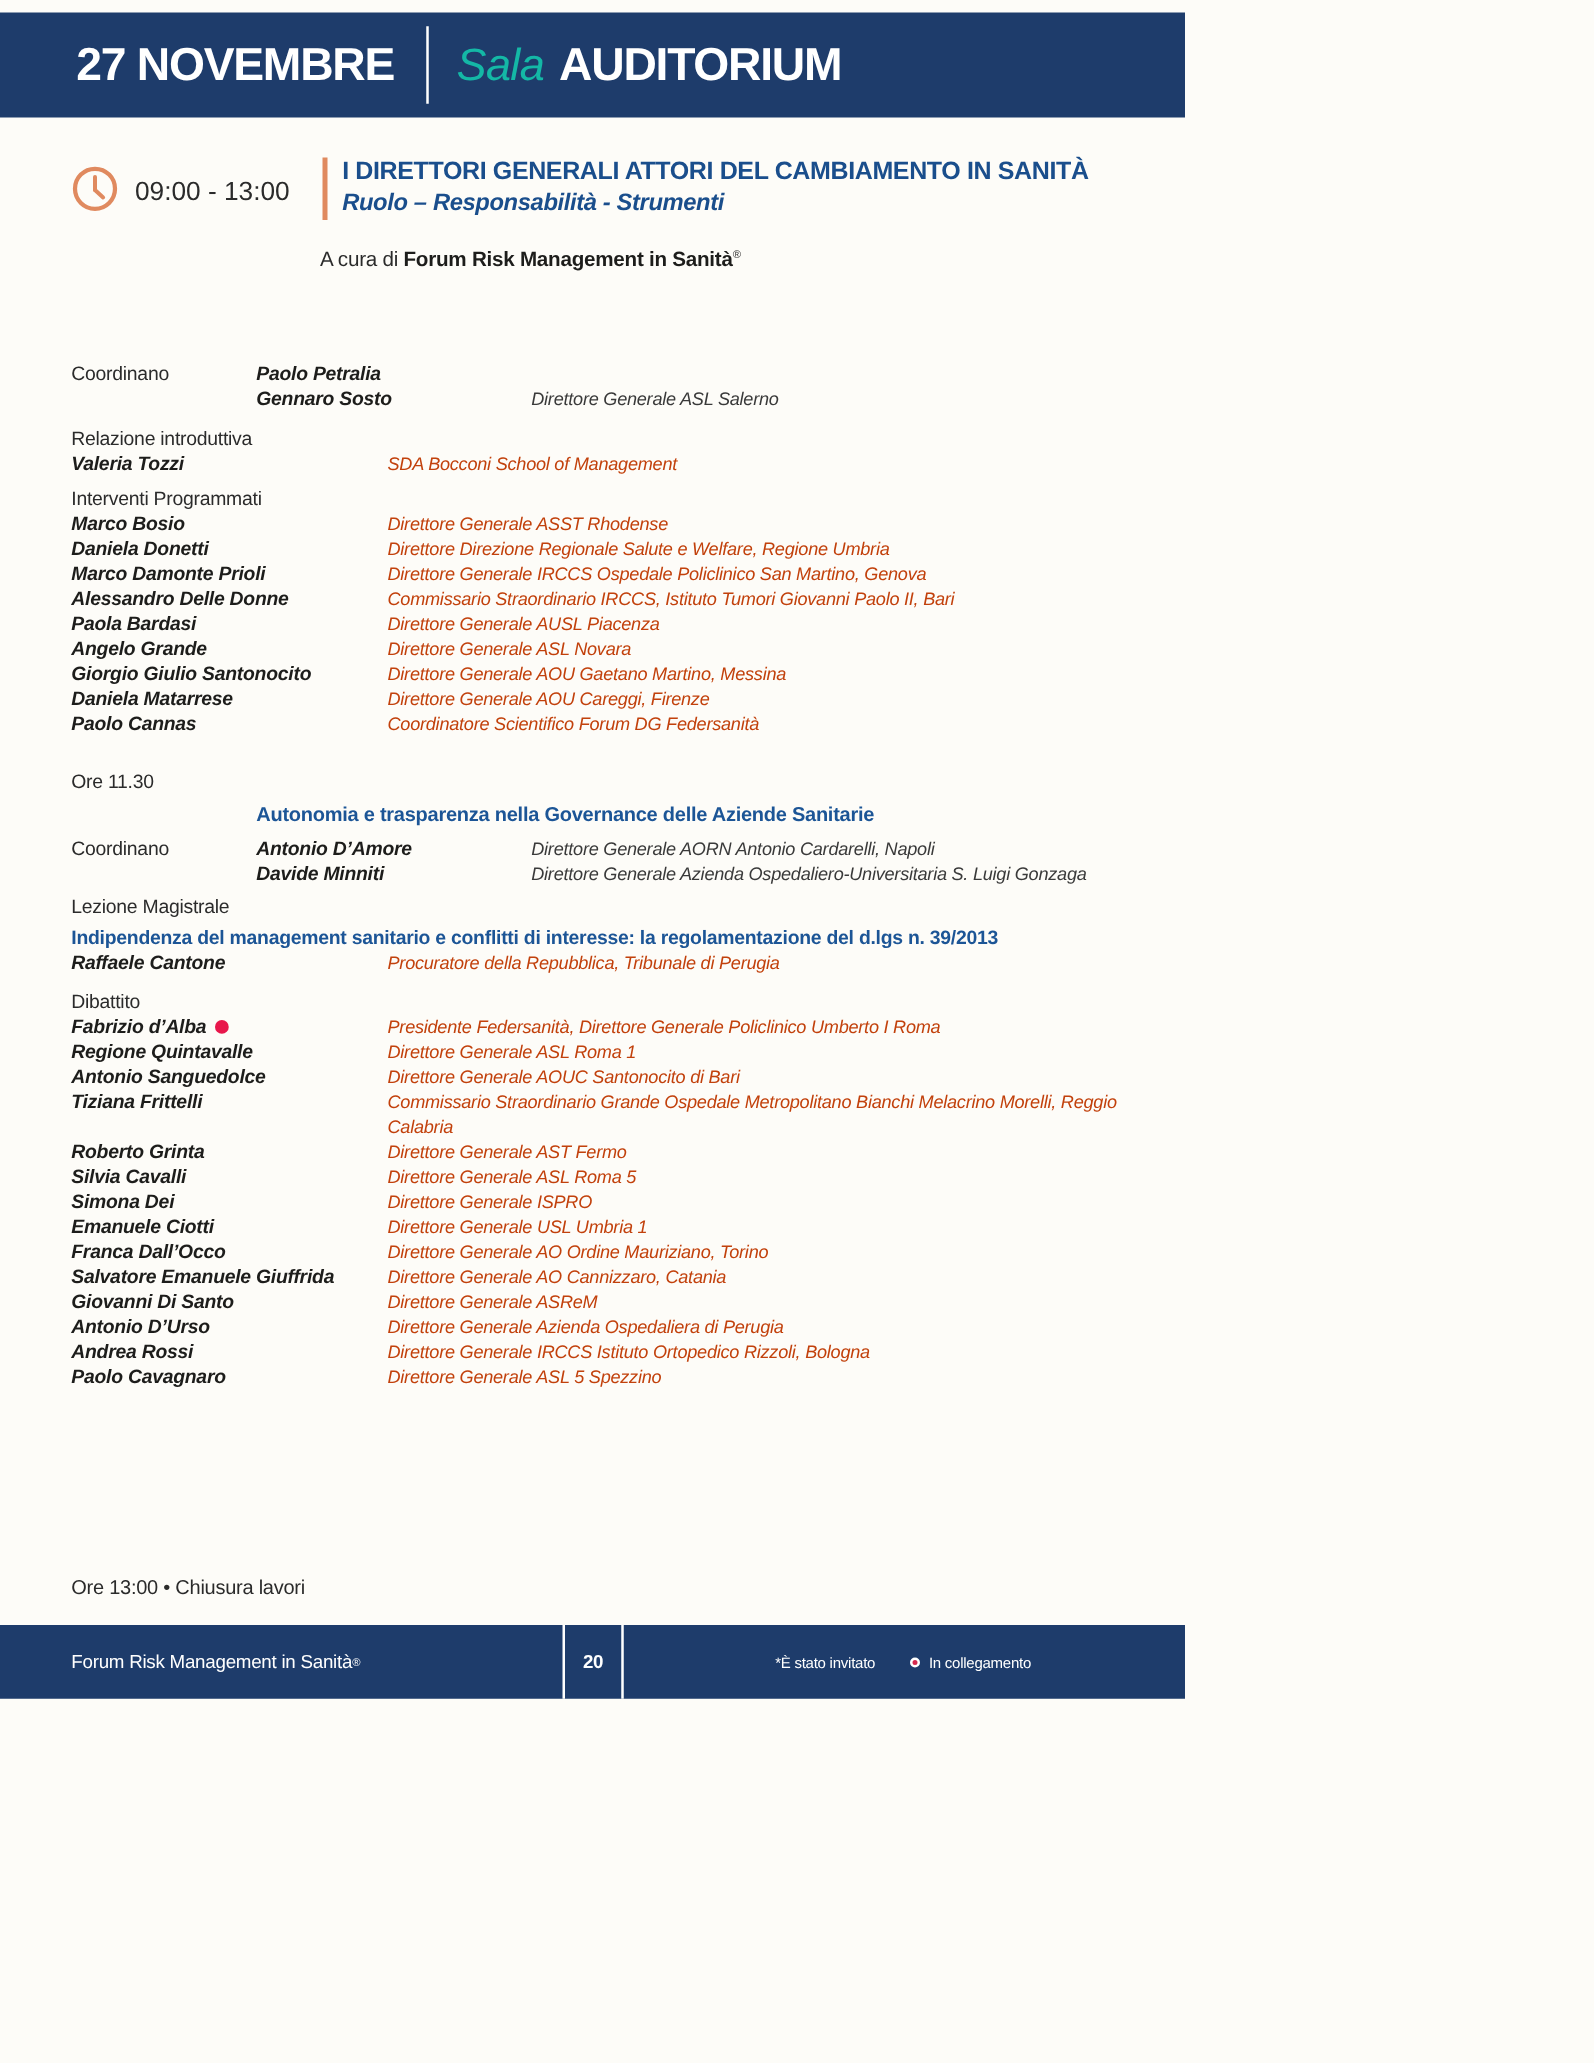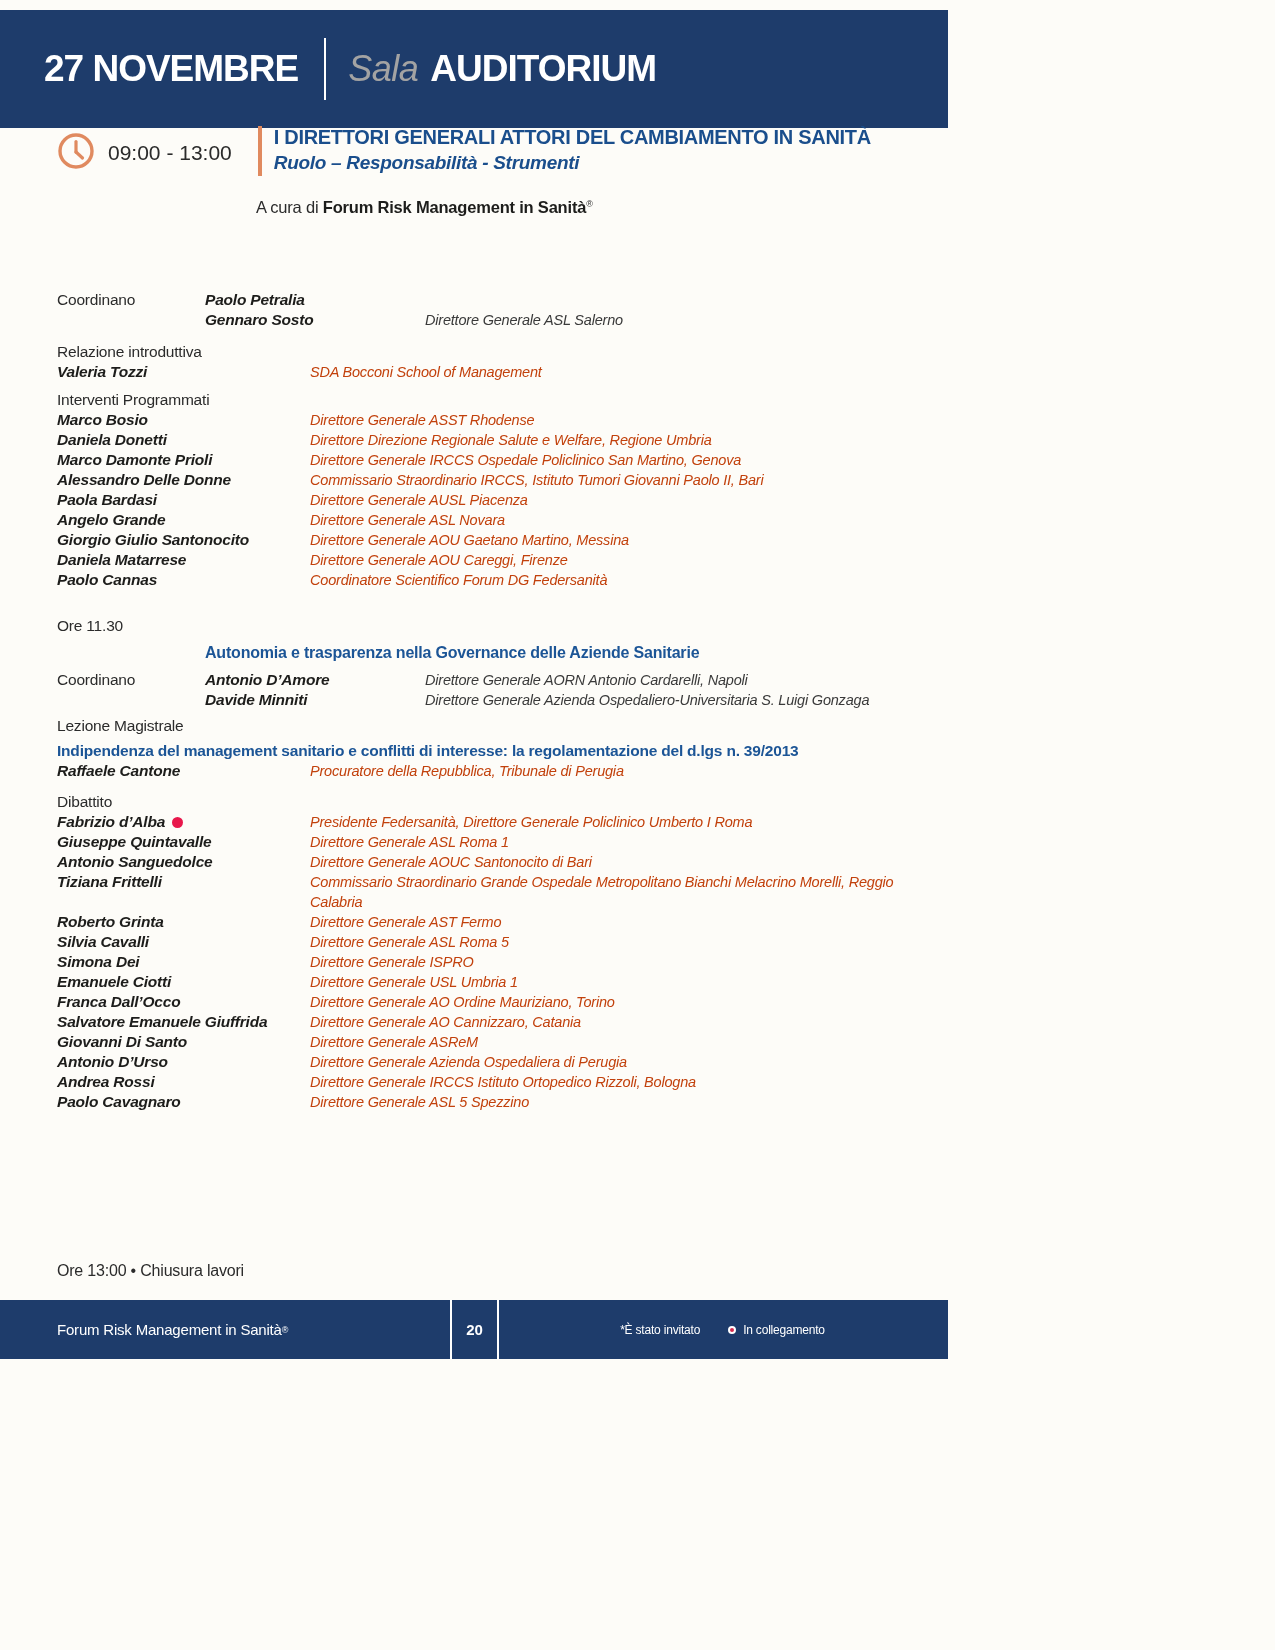--- a/index.html
+++ b/index.html
@@ -5,26 +5,26 @@
   * { margin:0; padding:0; box-sizing:border-box; }
   html,body { background:#ffffff; }
   body { font-family:"Liberation Sans", sans-serif; color:#1d1d1b; }
   .page {
     position:relative; width:1275px; height:1650px; margin:0 auto;
     background:#fdfcf8; overflow:hidden; letter-spacing:-0.2px;
   }
 
   
   .banner {
-    position:absolute; left:0; top:10px; width:948px; height:118px;
-    background:#1e3c6b; display:flex; align-items:center; padding-left:44px;
+    position:absolute; left:0; top:10px; width:948px; height:84px;
+    background:#1e3c6b; display:flex; align-items:center; padding-left:61px;
   }
   .banner .date { color:#fff; font-size:37px; font-weight:bold; letter-spacing:-1px; }
   .banner .vdiv { width:2px; height:62px; background:#fff; margin:0 22px 0 26px; }
-  .banner .sala { color:#a3a3a3; font-size:36px; font-style:italic; font-weight:300; letter-spacing:-0.5px; }
+  .banner .sala { color:#14b8a6; font-size:36px; font-style:italic; font-weight:300; letter-spacing:-0.5px; }
   .banner .room { color:#fff; font-size:37px; font-weight:bold; margin-left:12px; letter-spacing:-1px; }
 
   
   .session-header { position:absolute; left:57px; top:126px; display:flex; align-items:flex-start; }
   .clock-wrap { display:flex; align-items:center; margin-top:6px; }
   .time { font-size:21px; color:#2b2b2b; margin-left:13px; white-space:nowrap; letter-spacing:0; }
   .orange-bar { width:4px; height:50px; background:#e08a5f; margin:0 0 0 26px; flex:none; }
   .title-block { margin-left:12px; }
   .session-title { color:#1a4e8c; font-size:20px; font-weight:bold; line-height:1.1; letter-spacing:-0.3px; }
   .session-subtitle { color:#1a4e8c; font-size:19px; font-weight:bold; font-style:italic; margin-top:4px; letter-spacing:-0.3px; }
@@ -222,21 +222,21 @@
 
   <div class="abs label" style="top:792px">Dibattito</div>
   <div class="abs" style="top:812px">
 
       <div class="lrow">
         <span class="l1"><span>Fabrizio d’Alba</span><span class="dot-remote"></span></span>
         <span class="l2">Presidente Federsanità, Direttore Generale Policlinico Umberto I Roma</span>
       </div>
 
       <div class="lrow">
-        <span class="l1"><span>Giuseppe Quintavalle</span></span>
+        <span class="l1"><span>Regione Quintavalle</span></span>
         <span class="l2">Direttore Generale ASL Roma 1</span>
       </div>
 
       <div class="lrow">
         <span class="l1"><span>Antonio Sanguedolce</span></span>
         <span class="l2">Direttore Generale AOUC Santonocito di Bari</span>
       </div>
 
       <div class="lrow">
         <span class="l1"><span>Tiziana Frittelli</span></span>

